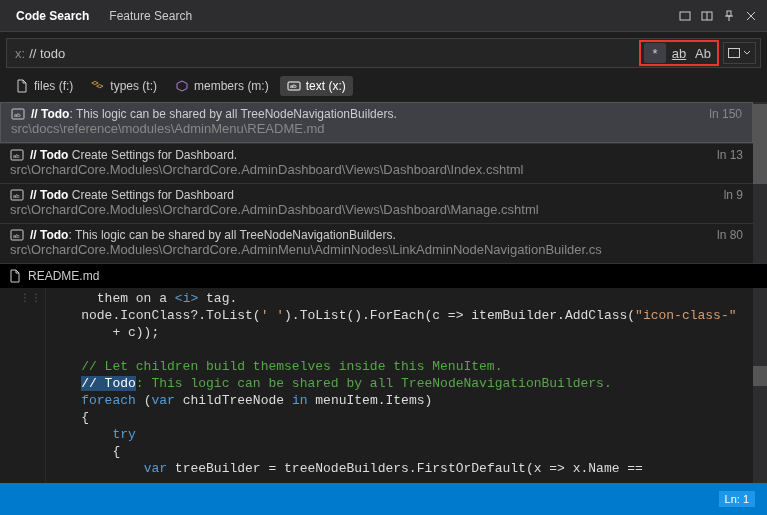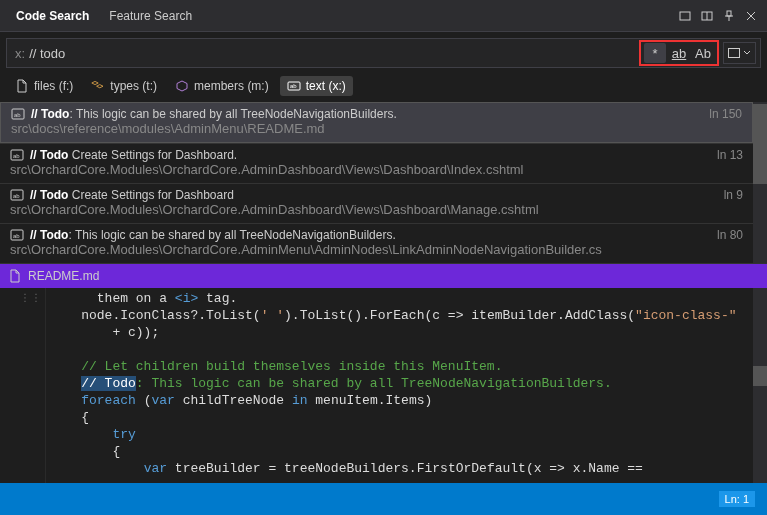--- a/index.html
+++ b/index.html
@@ -37,21 +37,21 @@
   .result .path { color: #888; font-size: 13px; }
   .result .bold { font-weight: 600; color: #fff; }
   .rowwrap{display:flex;align-items:flex-start;}
   .rowmain{flex:1;}
   .txticon{width:14px;height:12px;flex-shrink:0;}
   .scrolltrack{width:14px;background:#2d2d30;}
   .topresults{display:flex;}
   .scrolltrack .thumb{background:#555;height:80px;margin-top:2px;width:100%;}
   
   
-  .previewbar { display: flex; align-items: center; gap: 6px; padding: 5px 8px; background: #6d28d9; border-top:1px solid #333;}
+  .previewbar { display: flex; align-items: center; gap: 6px; padding: 5px 8px; background: #000000; border-top:1px solid #333;}
   .previewbar .fico { width: 14px; height: 14px; }
   
   .codeview { flex:1; display: flex; background: #1e1e1e; overflow:hidden; position:relative;}
   .gutter{width:46px;background:#1e1e1e;border-right:1px solid #2a2a2a;position:relative;}
   .dots{position:absolute;left:20px;top:4px;color:#666;font-size:10px;letter-spacing:1px;}
   .code { flex:1; font-family: Consolas, 'Courier New', monospace; font-size: 13px; line-height: 17px; padding: 2px 4px 2px 4px; white-space: pre; overflow:hidden; color:#dcdcdc;}
   .c-kw{color:#569cd6;}
   .c-str{color:#d69d73;}
   .c-cmt{color:#57a64a;}
   .c-hl{background:#264f78;color:#fff;}

